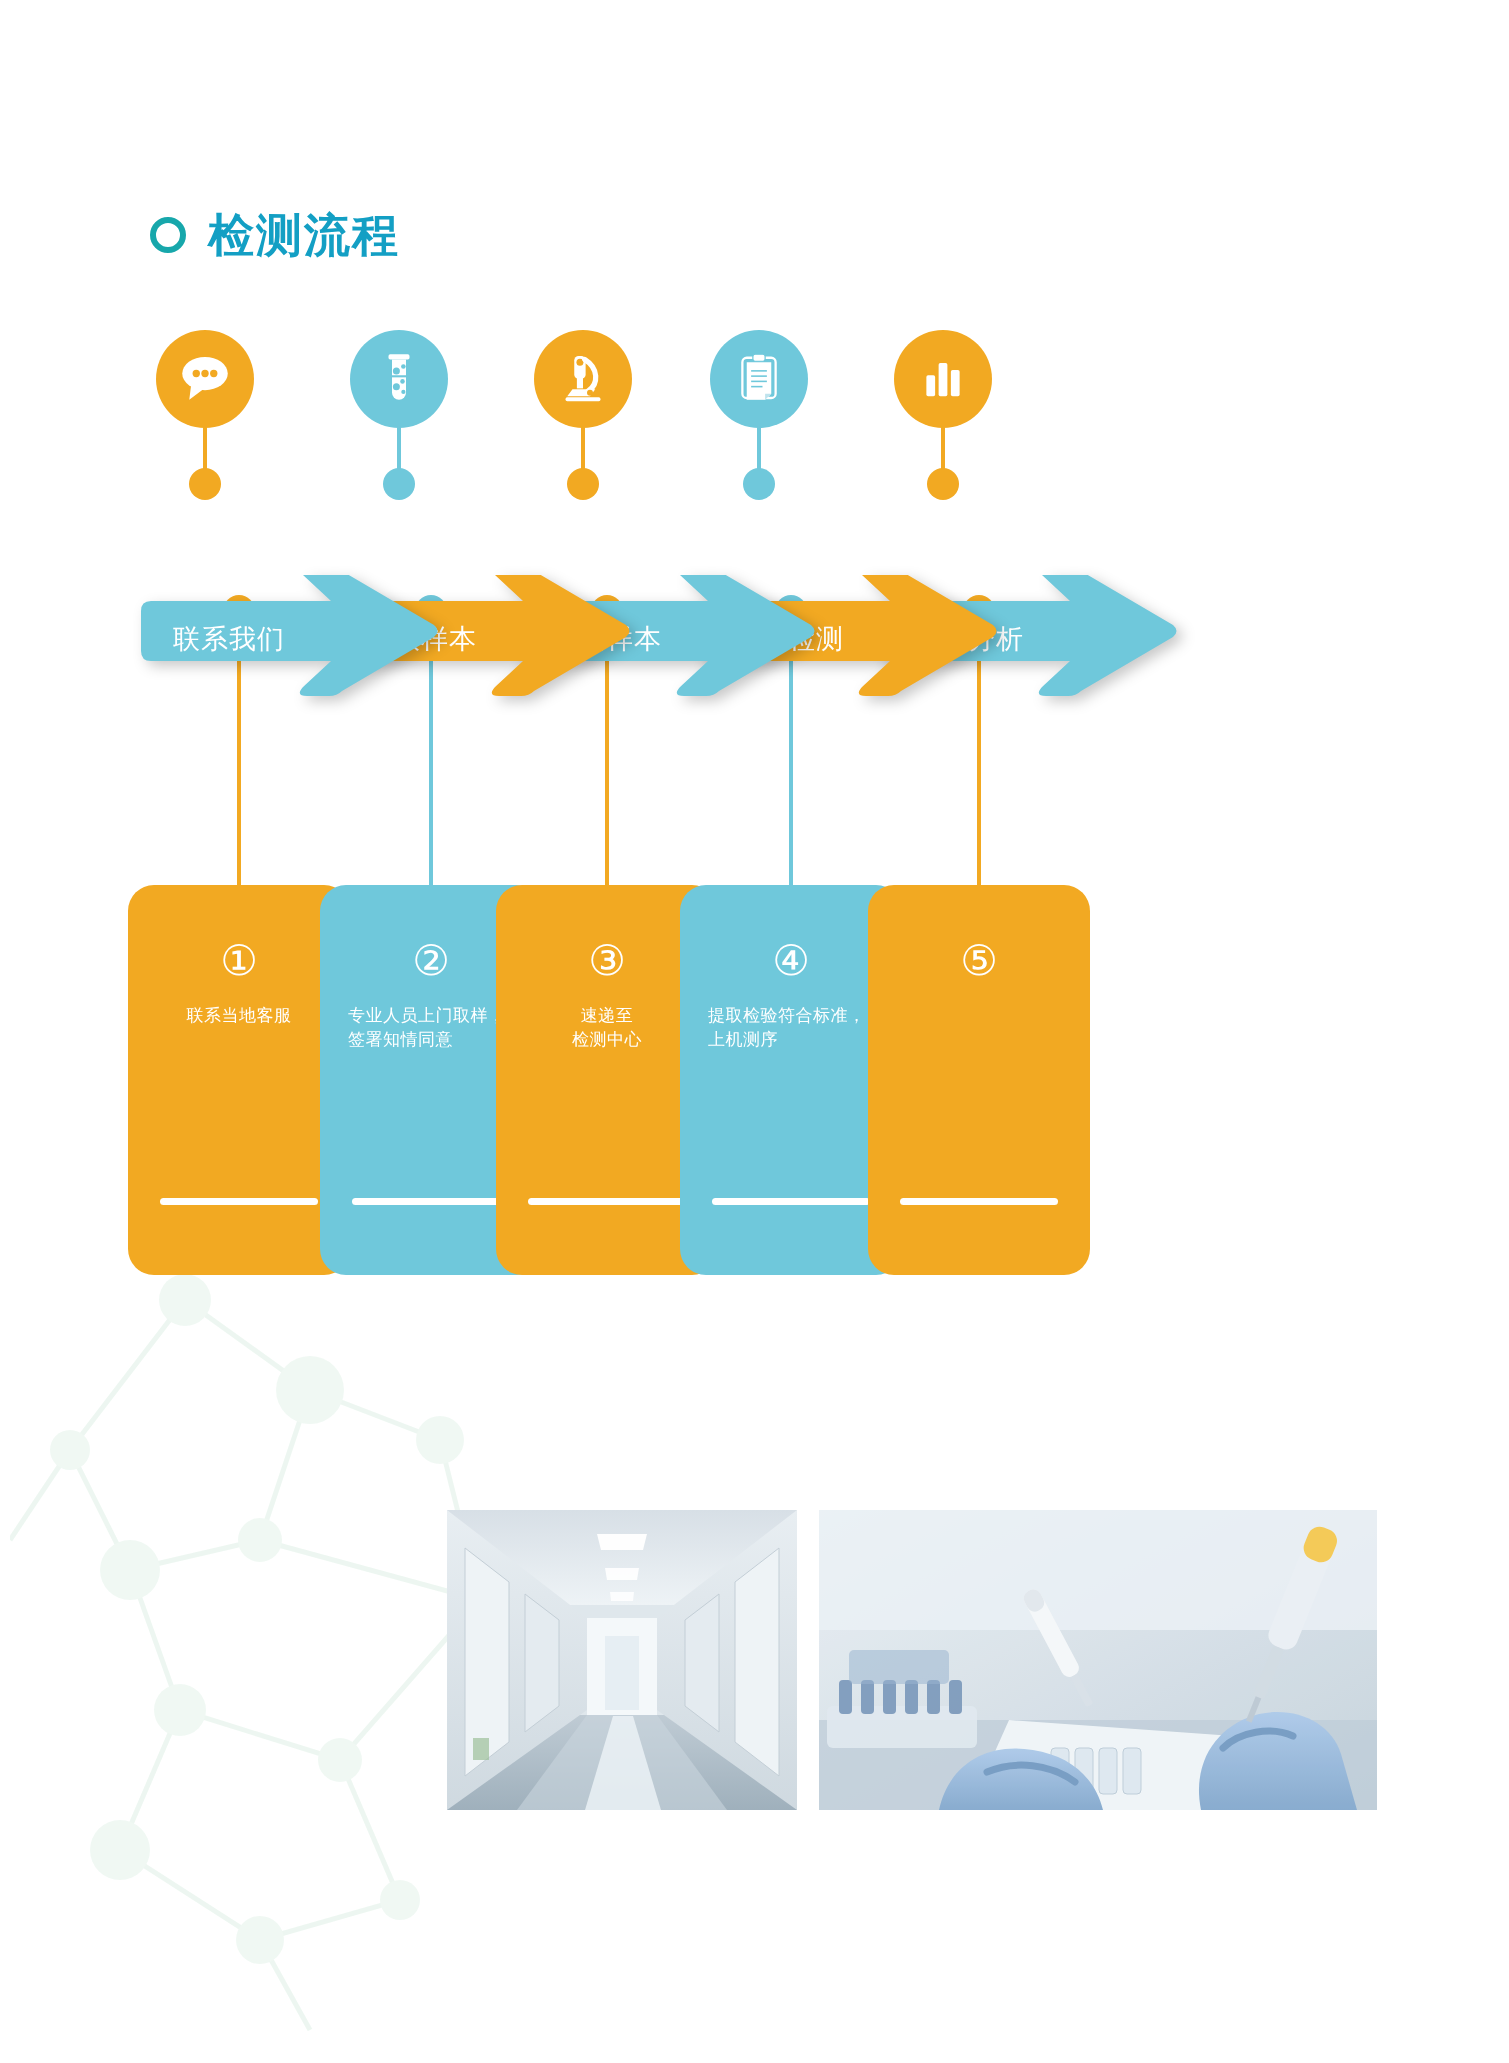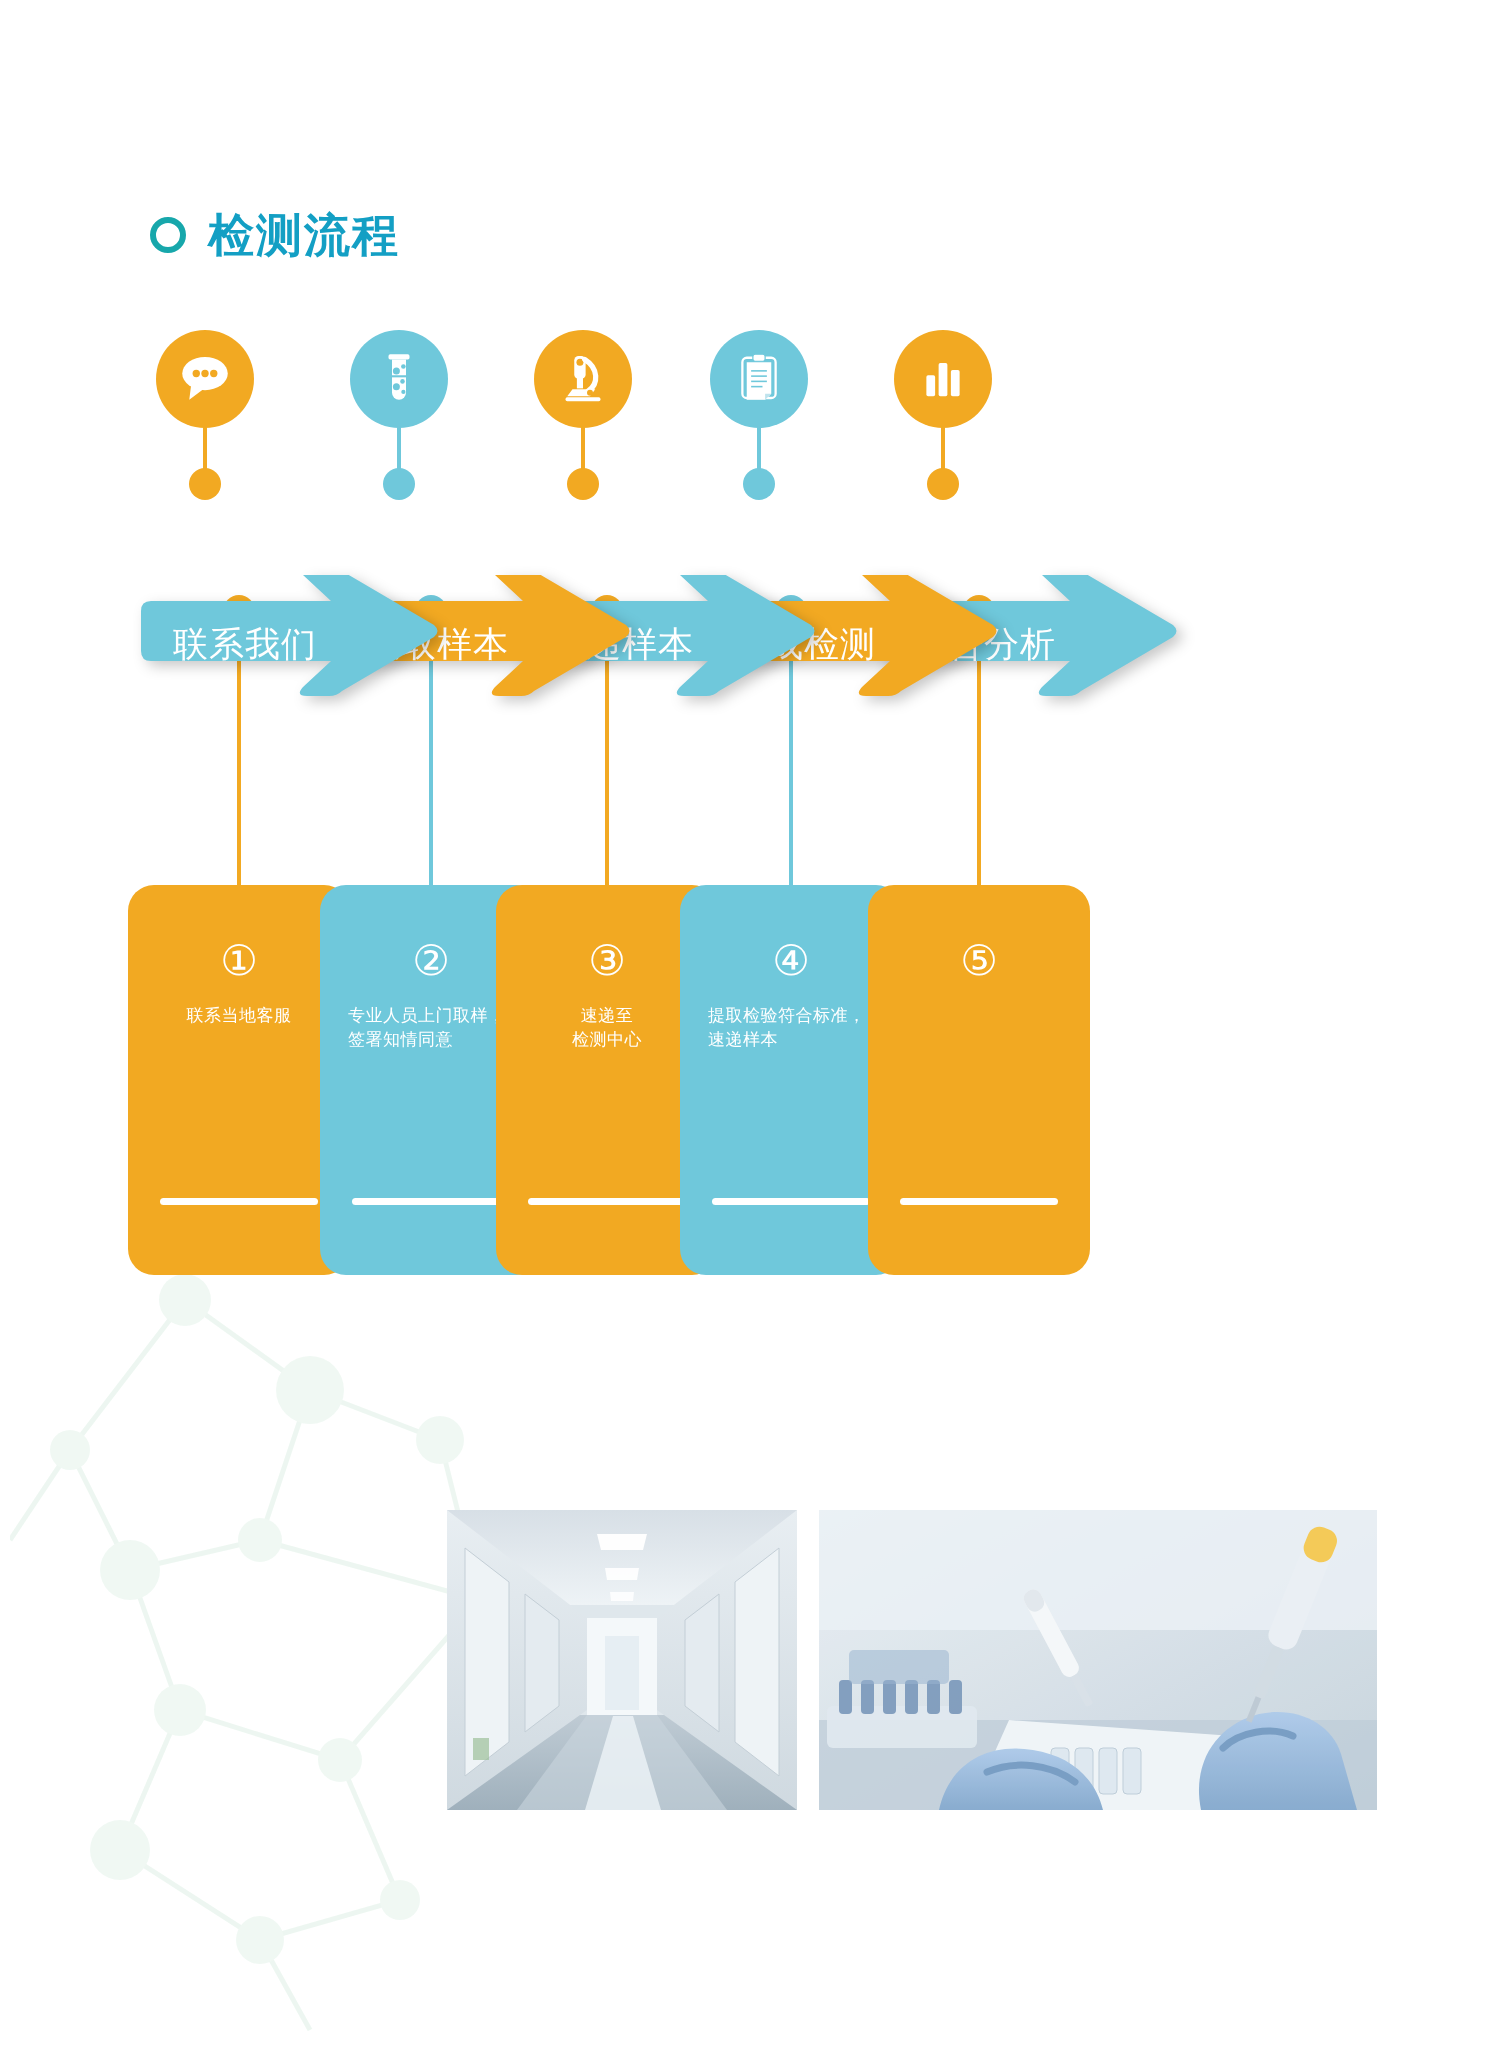--- a/index.html
+++ b/index.html
@@ -22,21 +22,21 @@
   .icon-circle svg{width:56px;height:56px;}
 
   
   .stem{position:absolute;width:4px;border-radius:2px;}
   .dot{position:absolute;width:32px;height:32px;border-radius:50%;}
 
   
   .arrow-band{position:absolute;left:0;top:575px;width:1509px;height:125px;}
   .arrow{position:absolute;top:0;height:125px;display:flex;align-items:center;
          filter:drop-shadow(6px 5px 7px rgba(0,0,0,.22));}
-  .arrow .label{position:absolute;color:#ffffff;font-size:35px;letter-spacing:1px;
+  .arrow .label{position:absolute;color:#ffffff;font-size:27px;letter-spacing:1px;
                 white-space:nowrap;}
 
   
   .cards{position:absolute;left:0;top:885px;width:1509px;height:420px;}
   .card{position:absolute;top:0;width:222px;height:390px;border-radius:26px;
         box-sizing:border-box;padding:55px 28px 0 28px;}
   .card .num{font-size:42px;color:#ffffff;text-align:center;line-height:1;margin-bottom:22px;
              font-family:"DejaVu Sans",sans-serif;}
   .card .txt{font-size:17px;color:#ffffff;line-height:1.42;letter-spacing:.5px;}
   .card .txt.center{text-align:center;}
@@ -201,21 +201,21 @@
     <div class="stem" style="left: 605px; top: -260px; height: 262px; background: rgb(242, 169, 34);"></div>
     <div class="card" style="left: 496px; background: rgb(242, 169, 34);">
       <div class="num">③</div>
       <div class="txt center">速递至<br>检测中心</div>
       <div class="rule"></div>
     </div>
     <div class="dot" style="left: 775px; top: -290px; background: rgb(111, 200, 219);"></div>
     <div class="stem" style="left: 789px; top: -260px; height: 262px; background: rgb(111, 200, 219);"></div>
     <div class="card" style="left: 680px; background: rgb(111, 200, 219);">
       <div class="num">④</div>
-      <div class="txt">提取检验符合标准，速递样本</div>
+      <div class="txt">提取检验符合标准，上机测序</div>
       <div class="rule"></div>
     </div>
     <div class="dot" style="left: 963px; top: -290px; background: rgb(242, 169, 34);"></div>
     <div class="stem" style="left: 977px; top: -260px; height: 262px; background: rgb(242, 169, 34);"></div>
     <div class="card" style="left: 868px; background: rgb(242, 169, 34);">
       <div class="num">⑤</div>
       <div class="rule"></div>
     </div>
   </div>
 

